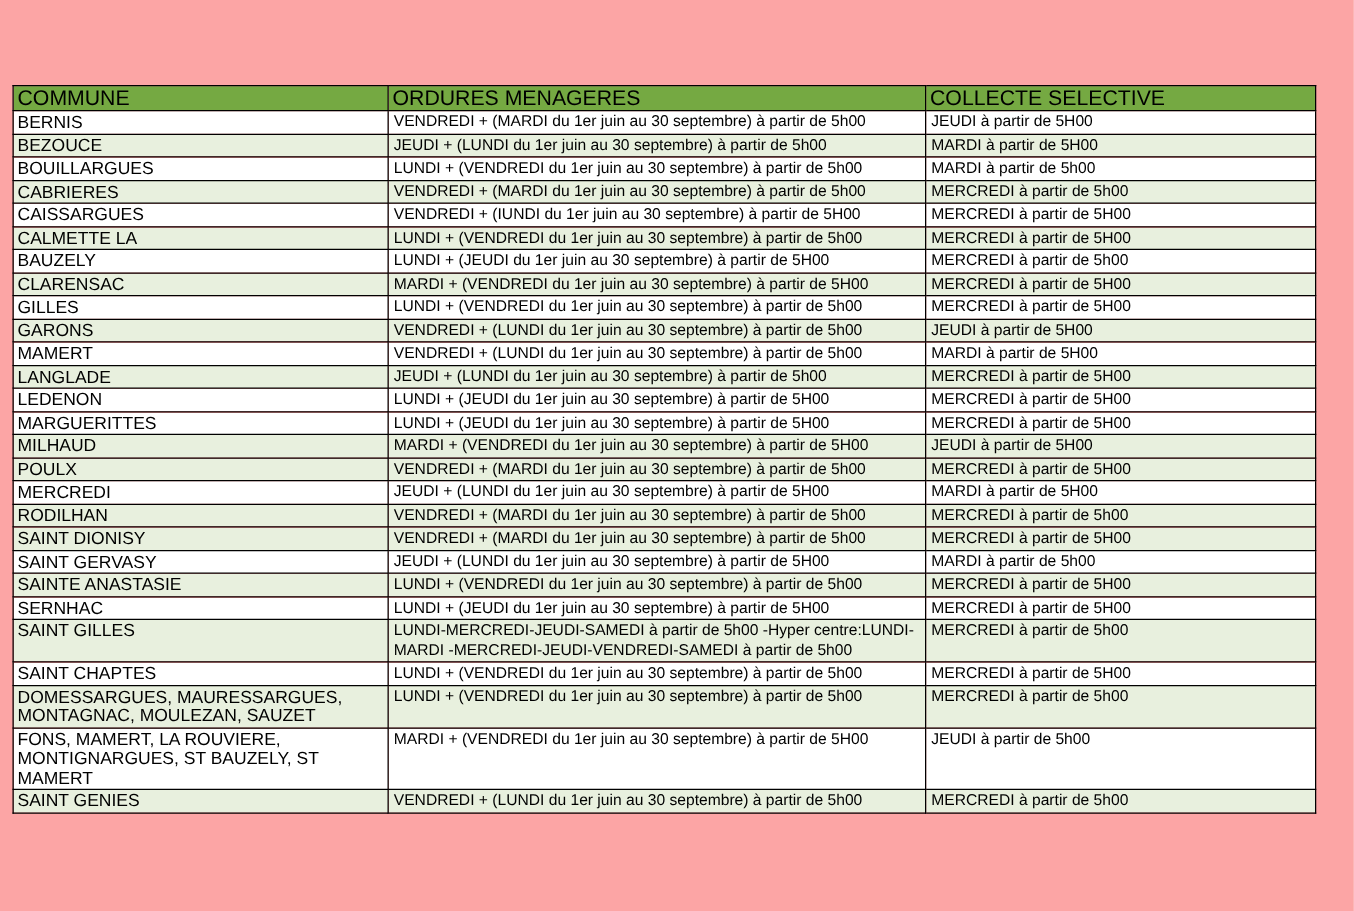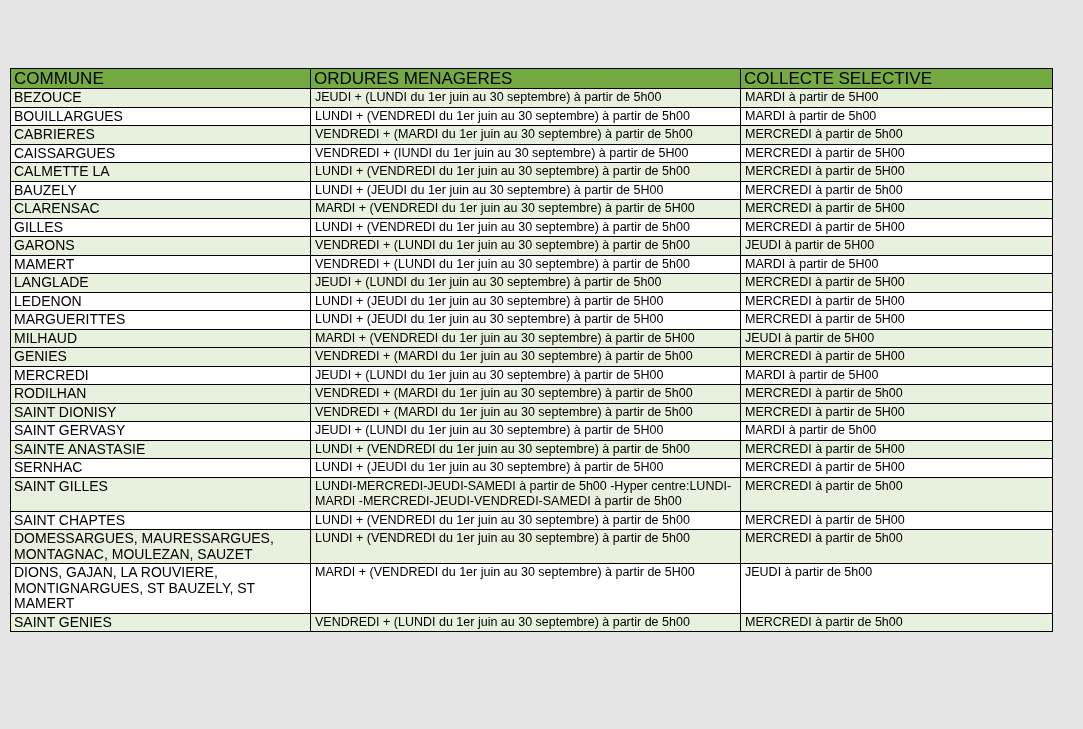--- a/index.html
+++ b/index.html
@@ -5,21 +5,21 @@
   html, body { margin: 0; padding: 0; }
   body {
     font-family: "Liberation Sans", sans-serif;
     background: #ffffff;
     color: #000000;
   }
   .page {
     position: relative;
     width: 1083px;
     height: 729px;
-    background: #e5e5e5;
+    background: #fca5a5;
     overflow: hidden;
   }
   table.schedule {
     position: absolute;
     left: 10px;
     top: 68px;
     width: 1042px;
     border-collapse: collapse;
     table-layout: fixed;
   }
@@ -64,20 +64,25 @@
       <col style="width:312px">
     </colgroup>
     <thead>
       <tr class="header-row">
         <th>COMMUNE</th>
         <th>ORDURES MENAGERES</th>
         <th>COLLECTE SELECTIVE</th>
       </tr>
     </thead>
     <tbody id="rows">
+        <tr class="row plain">
+          <td class="commune">BERNIS</td>
+          <td class="ordures">VENDREDI + (MARDI du 1er juin au 30 septembre) à partir de 5h00</td>
+          <td class="collecte">JEUDI à partir de 5H00</td>
+        </tr>
         <tr class="row shaded">
           <td class="commune">BEZOUCE</td>
           <td class="ordures">JEUDI + (LUNDI du 1er juin au 30 septembre) à partir de 5h00</td>
           <td class="collecte">MARDI à partir de 5H00</td>
         </tr>
         <tr class="row plain">
           <td class="commune">BOUILLARGUES</td>
           <td class="ordures">LUNDI + (VENDREDI du 1er juin au 30 septembre) à partir de 5h00</td>
           <td class="collecte">MARDI à partir de 5h00</td>
         </tr>
@@ -135,21 +140,21 @@
           <td class="commune">MARGUERITTES</td>
           <td class="ordures">LUNDI + (JEUDI du 1er juin au 30 septembre) à partir de 5H00</td>
           <td class="collecte">MERCREDI à partir de 5H00</td>
         </tr>
         <tr class="row shaded">
           <td class="commune">MILHAUD</td>
           <td class="ordures">MARDI + (VENDREDI du 1er juin au 30 septembre) à partir de 5H00</td>
           <td class="collecte">JEUDI à partir de 5H00</td>
         </tr>
         <tr class="row shaded">
-          <td class="commune">GENIES</td>
+          <td class="commune">POULX</td>
           <td class="ordures">VENDREDI + (MARDI du 1er juin au 30 septembre) à partir de 5h00</td>
           <td class="collecte">MERCREDI à partir de 5H00</td>
         </tr>
         <tr class="row plain">
           <td class="commune">MERCREDI</td>
           <td class="ordures">JEUDI + (LUNDI du 1er juin au 30 septembre) à partir de 5H00</td>
           <td class="collecte">MARDI à partir de 5H00</td>
         </tr>
         <tr class="row shaded">
           <td class="commune">RODILHAN</td>
@@ -185,21 +190,21 @@
           <td class="commune">SAINT CHAPTES</td>
           <td class="ordures">LUNDI + (VENDREDI du 1er juin au 30 septembre) à partir de 5h00</td>
           <td class="collecte">MERCREDI à partir de 5H00</td>
         </tr>
         <tr class="row shaded">
           <td class="commune">DOMESSARGUES, MAURESSARGUES, MONTAGNAC, MOULEZAN, SAUZET</td>
           <td class="ordures">LUNDI + (VENDREDI du 1er juin au 30 septembre) à partir de 5h00</td>
           <td class="collecte">MERCREDI à partir de 5h00</td>
         </tr>
         <tr class="row plain">
-          <td class="commune">DIONS, GAJAN, LA ROUVIERE, MONTIGNARGUES, ST BAUZELY, ST MAMERT</td>
+          <td class="commune">FONS, MAMERT, LA ROUVIERE, MONTIGNARGUES, ST BAUZELY, ST MAMERT</td>
           <td class="ordures">MARDI + (VENDREDI du 1er juin au 30 septembre) à partir de 5H00</td>
           <td class="collecte">JEUDI à partir de 5h00</td>
         </tr>
         <tr class="row shaded">
           <td class="commune">SAINT GENIES</td>
           <td class="ordures">VENDREDI + (LUNDI du 1er juin au 30 septembre) à partir de 5h00</td>
           <td class="collecte">MERCREDI à partir de 5h00</td>
         </tr>
       </tbody>
   </table>

